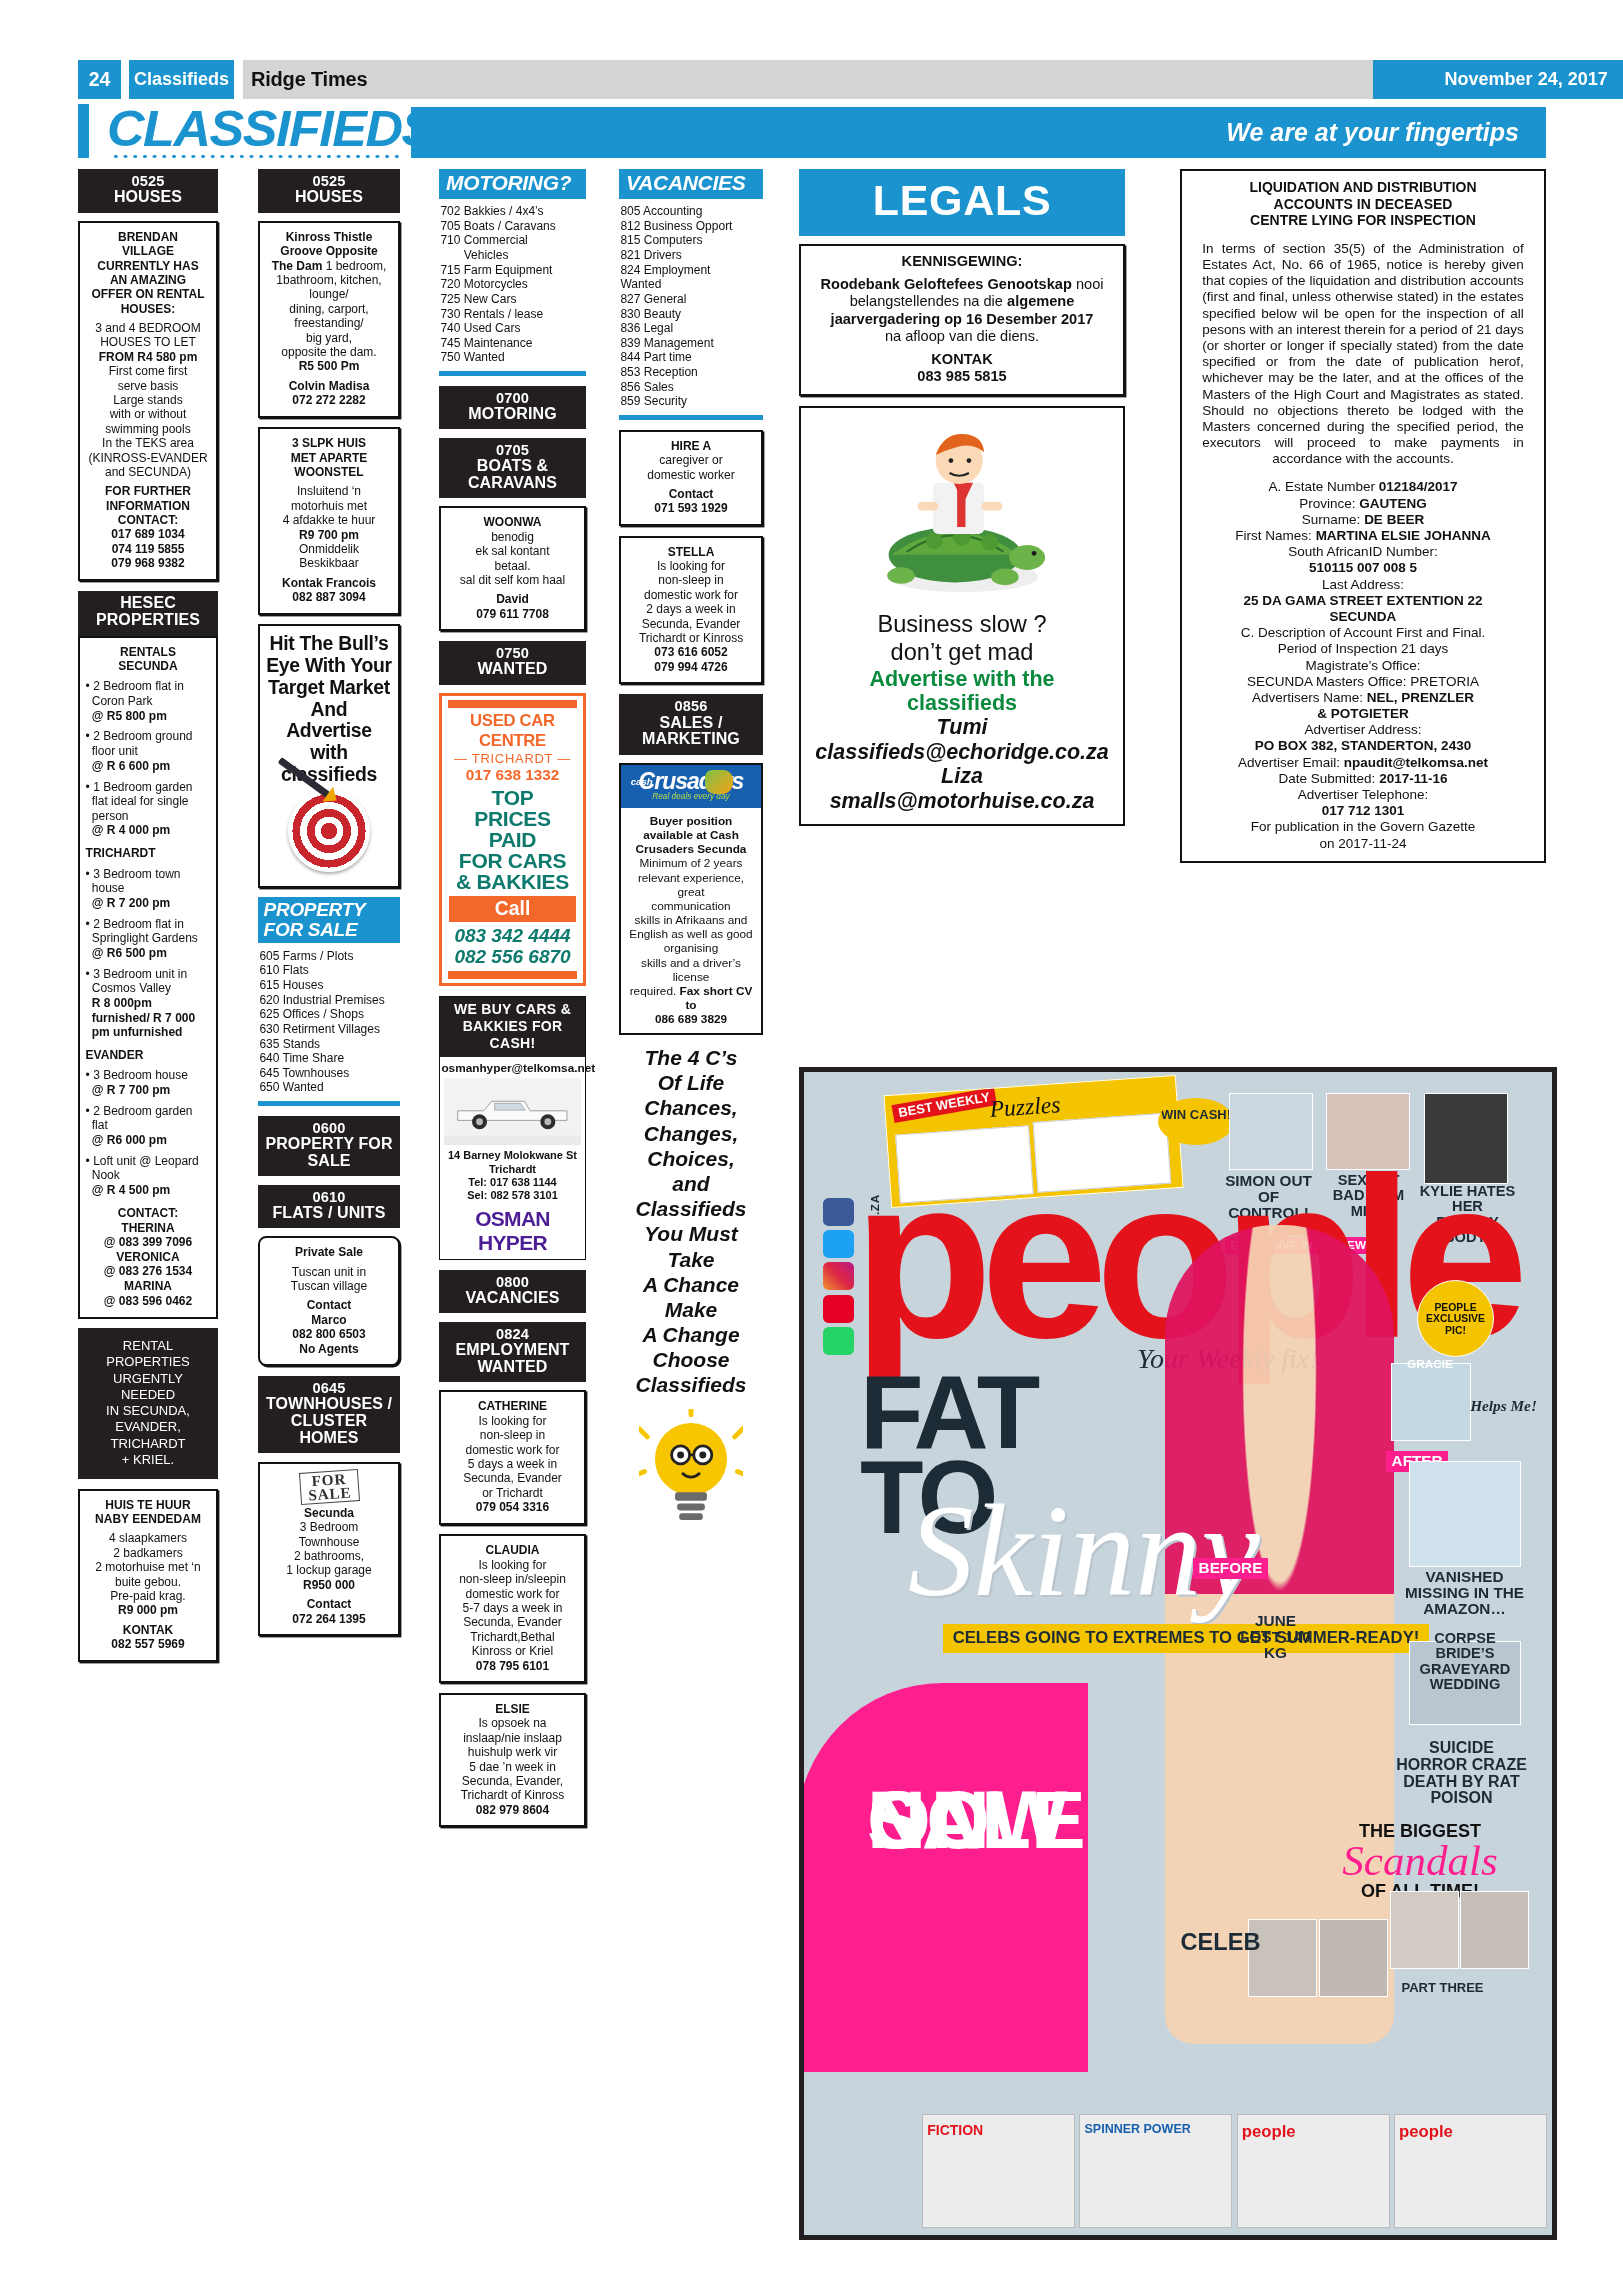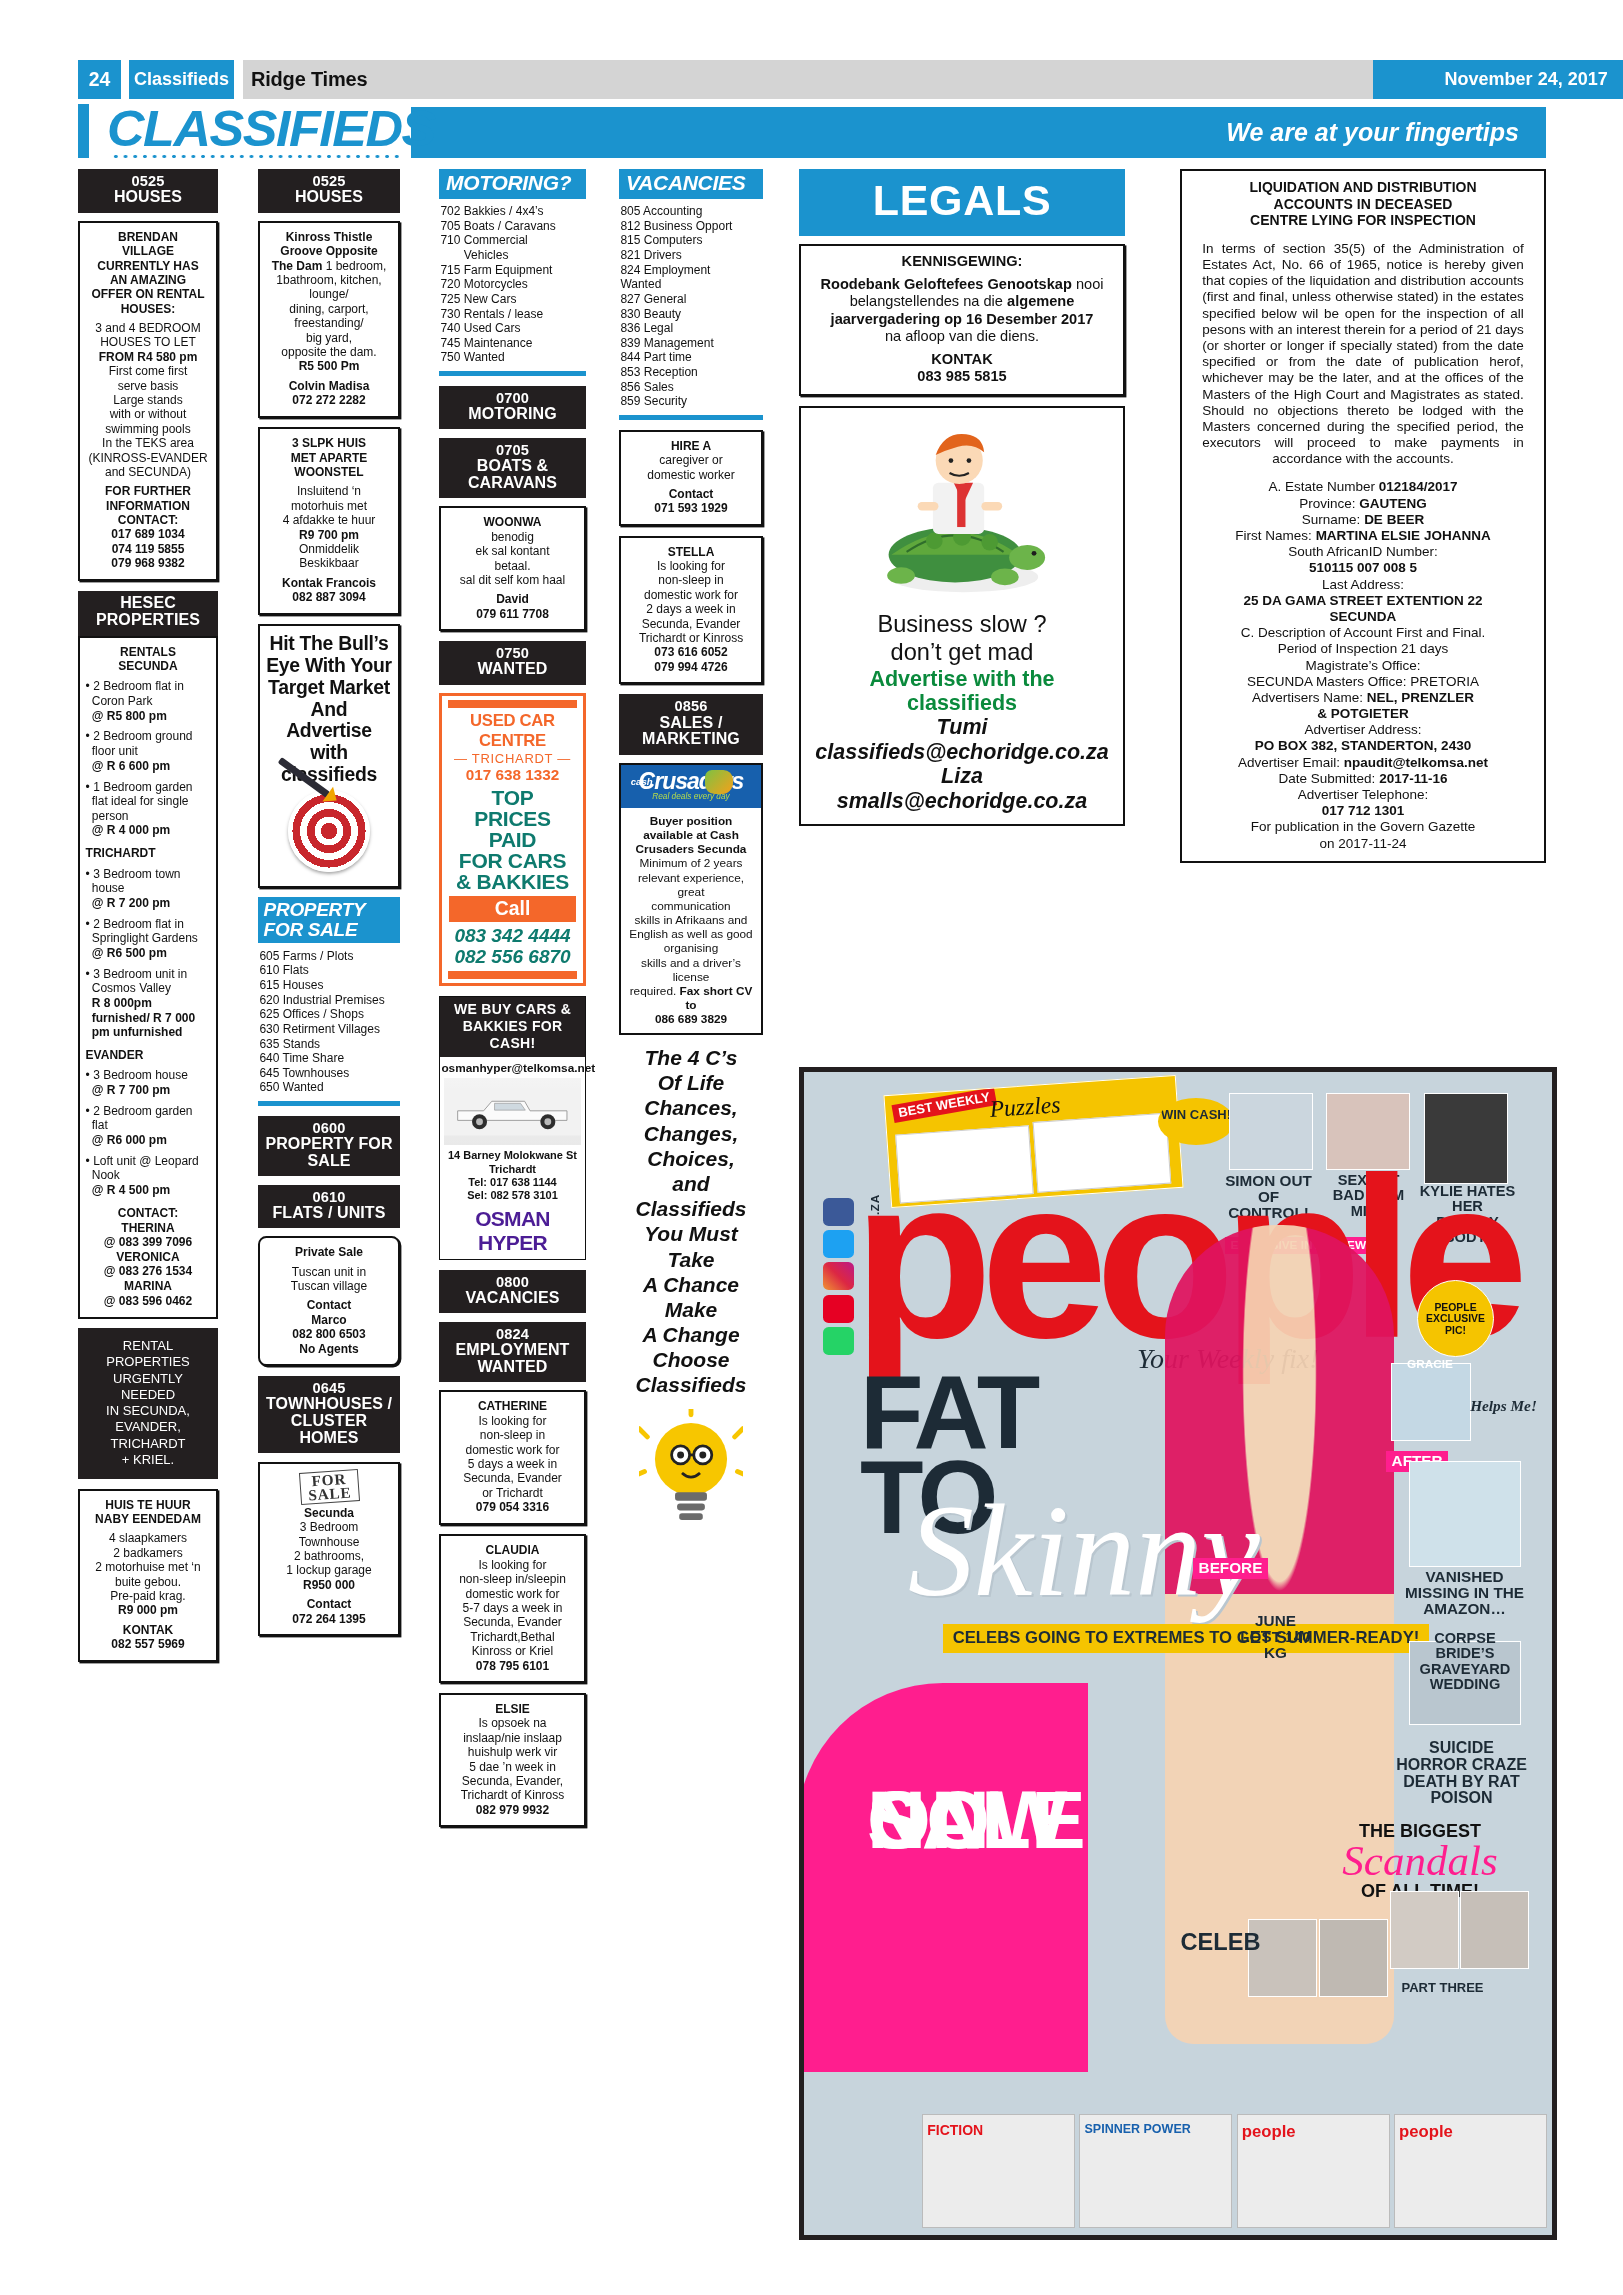--- a/index.html
+++ b/index.html
@@ -532,21 +532,21 @@
   </div>
 
   <div class="adbox">
     <b>ELSIE</b><br>
     <span>Is opsoek na</span><br>
     <span>inslaap/nie inslaap</span><br>
     <span>huishulp werk vir</span><br>
     <span>5 dae ’n week in</span><br>
     <span>Secunda, Evander,</span><br>
     <span>Trichardt of Kinross</span><br>
-    <b>082 979 9932</b>
+    <b>082 979 8604</b>
   </div>
 </div>
 
 <div class="col c4">
 
   <div class="cathdr">VACANCIES</div>
   <div class="catlist">
     <div>805 Accounting</div>
     <div>812 Business Opport</div>
     <div>815 Computers</div>
@@ -703,21 +703,21 @@
       <span>don’t get mad</span>
     </div>
     <div class="l2">
       <span>Advertise with the</span><br>
       <span>classifieds</span>
     </div>
     <div class="l3">
       <span>Tumi</span><br>
       <span>classifieds@echoridge.co.za</span><br>
       <span>Liza</span><br>
-      <span>smalls@echoridge.co.za</span>
+      <span>smalls@motorhuise.co.za</span>
     </div>
   </div>
 </div>
 
 <div class="col c6">
   <div class="liq">
     <div class="hd">
       <span>LIQUIDATION AND DISTRIBUTION</span><br>
       <span>ACCOUNTS IN DECEASED</span><br>
       <span>CENTRE LYING FOR INSPECTION</span>

